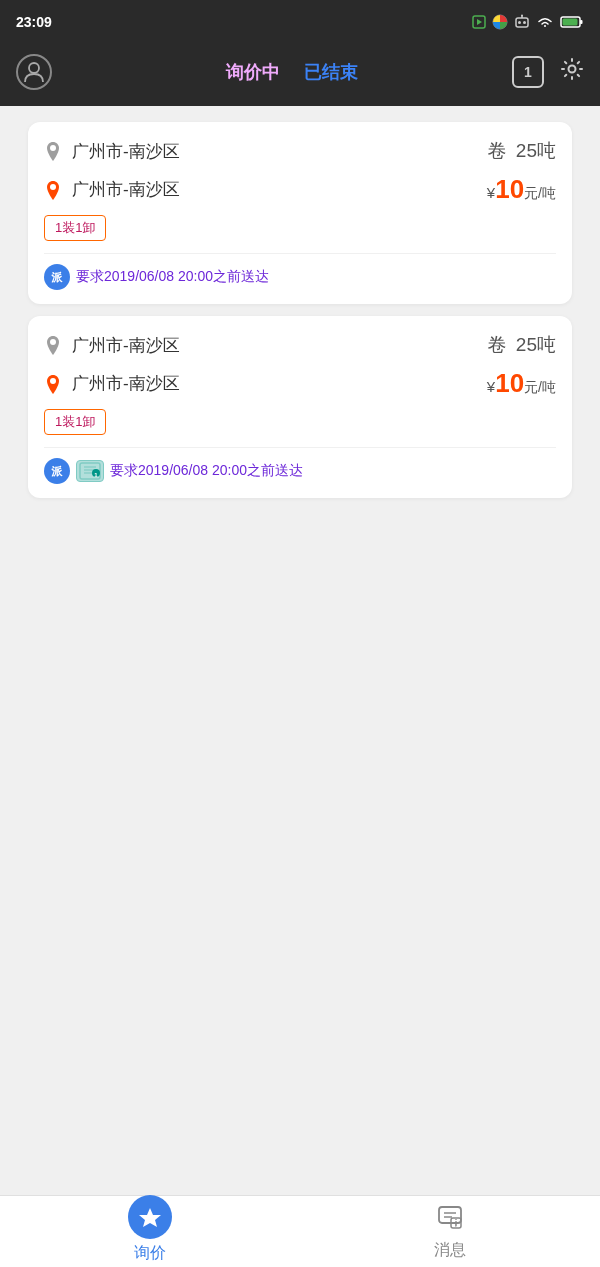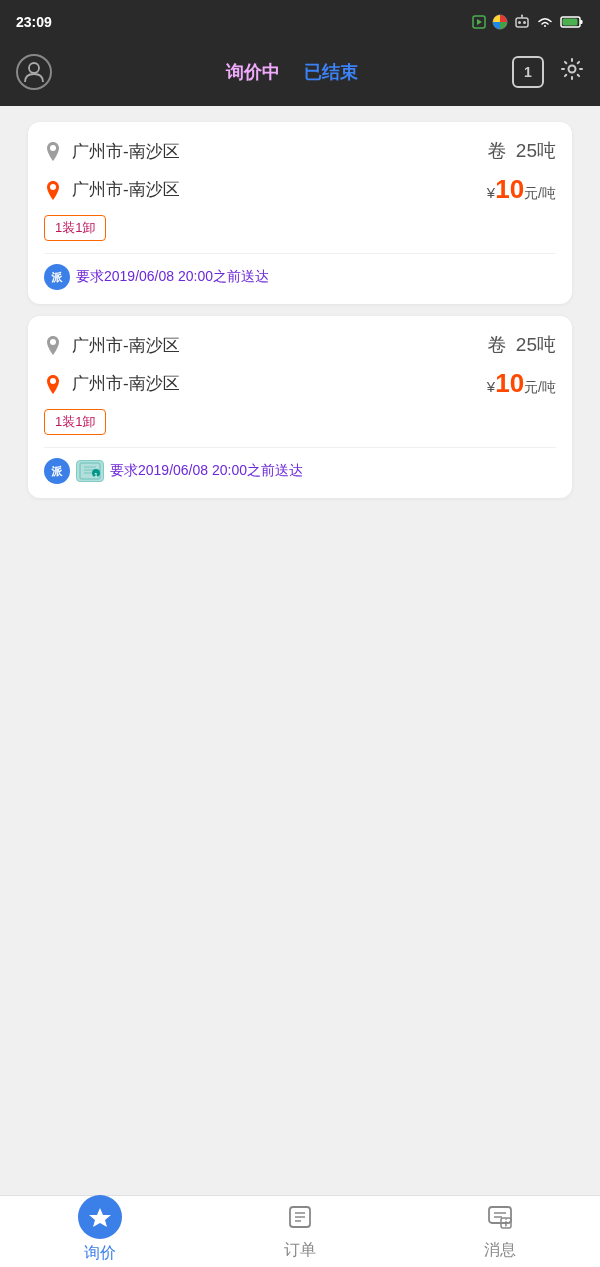--- a/index.html
+++ b/index.html
@@ -450,31 +450,20 @@
 
   <div class="nav-item">
     <div class="nav-icon active-circle">
       <svg width="22" height="22" viewBox="0 0 22 22">
         <polygon points="11,2 14,9 22,9 16,14 18,21 11,17 4,21 6,14 0,9 8,9" fill="#fff"></polygon>
       </svg>
     </div>
     <span class="nav-label active">询价</span>
   </div>
 
-  <div class="nav-item">
-    <div class="nav-icon">
-      <svg width="26" height="26" viewBox="0 0 26 26">
-        <rect x="3" y="3" width="20" height="20" rx="3" fill="none" stroke="#888" stroke-width="1.8"></rect>
-        <line x1="8" y1="9" x2="18" y2="9" stroke="#888" stroke-width="1.5"></line>
-        <line x1="8" y1="13" x2="18" y2="13" stroke="#888" stroke-width="1.5"></line>
-        <line x1="8" y1="17" x2="14" y2="17" stroke="#888" stroke-width="1.5"></line>
-      </svg>
-    </div>
-    <span class="nav-label">订单</span>
-  </div>
 
 
   <div class="nav-item">
     <div class="nav-icon">
       <svg width="26" height="26" viewBox="0 0 26 26">
         <rect x="2" y="3" width="22" height="16" rx="3" fill="none" stroke="#888" stroke-width="1.8"></rect>
         <line x1="7" y1="9" x2="19" y2="9" stroke="#888" stroke-width="1.5"></line>
         <line x1="7" y1="13" x2="15" y2="13" stroke="#888" stroke-width="1.5"></line>
         <text x="19" y="22" text-anchor="middle" font-size="9" fill="#888" font-weight="600">i</text>
         <rect x="14" y="14" width="10" height="10" rx="2" fill="none" stroke="#888" stroke-width="1.5"></rect>

